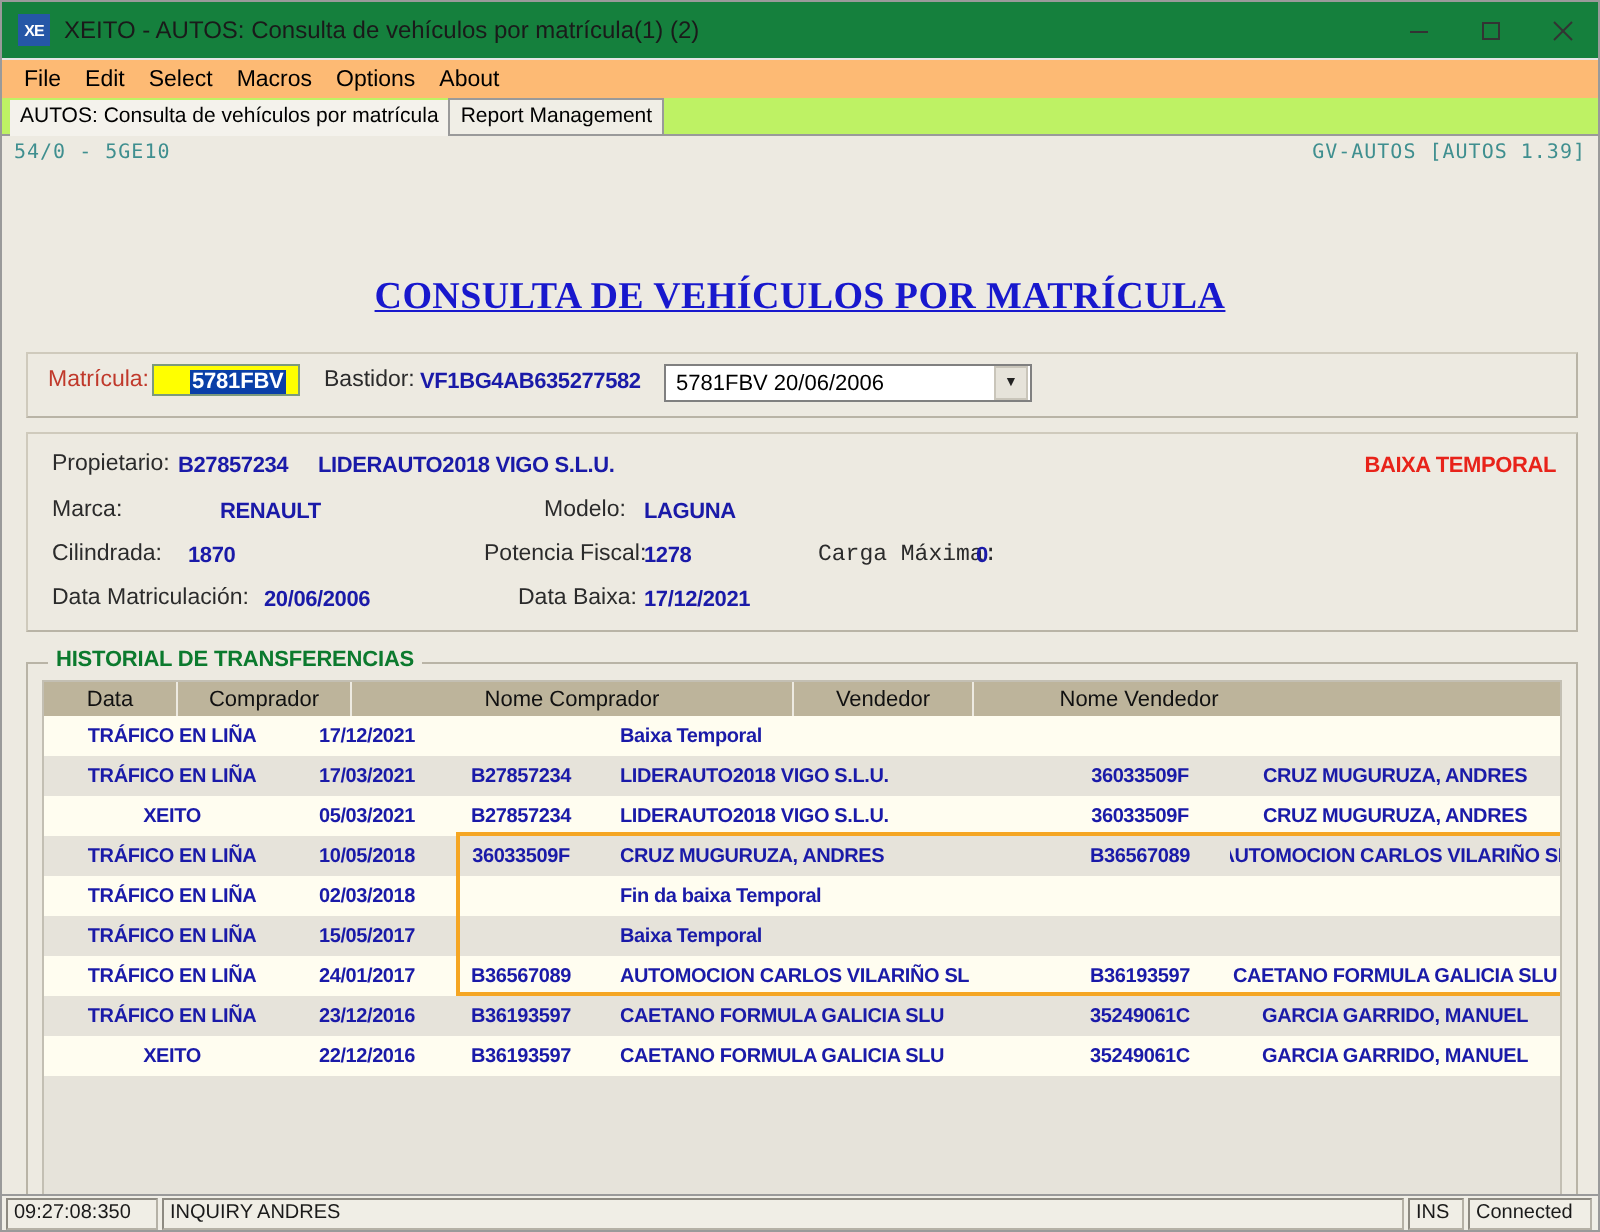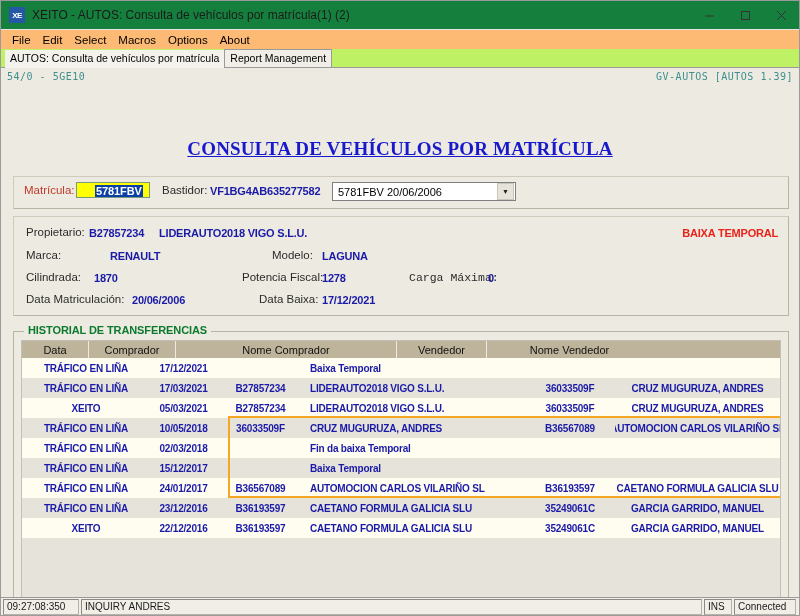--- a/index.html
+++ b/index.html
@@ -386,21 +386,21 @@
             <div class="row odd">
               <div class="td c w-orixe">TRÁFICO EN LIÑA</div>
               <div class="td c w-data">02/03/2018</div>
               <div class="td c w-comp"></div>
               <div class="td l w-ncomp">Fin da baixa Temporal</div>
               <div class="td c w-vend"></div>
               <div class="td c w-nvend"></div>
             </div>
             <div class="row even">
               <div class="td c w-orixe">TRÁFICO EN LIÑA</div>
-              <div class="td c w-data">15/12/2017</div>
+              <div class="td c w-data">15/05/2017</div>
               <div class="td c w-comp"></div>
               <div class="td l w-ncomp">Baixa Temporal</div>
               <div class="td c w-vend"></div>
               <div class="td c w-nvend"></div>
             </div>
             <div class="row odd">
               <div class="td c w-orixe">TRÁFICO EN LIÑA</div>
               <div class="td c w-data">24/01/2017</div>
               <div class="td c w-comp">B36567089</div>
               <div class="td l w-ncomp">AUTOMOCION CARLOS VILARIÑO SL</div>

